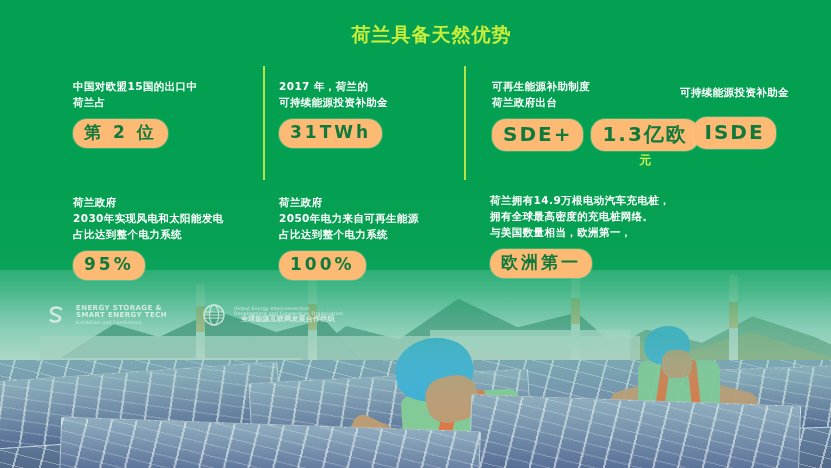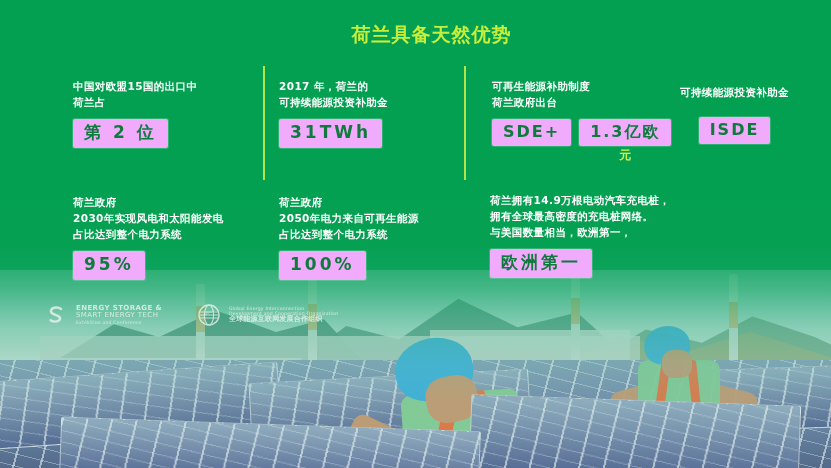--- a/index.html
+++ b/index.html
@@ -142,33 +142,33 @@
   .divider.d2 { left: 448px; }
 
   .cell { position: absolute; }
   .cell .lines {
     font-size: 10.5px; line-height: 16px; color: #ffffff;
     font-weight: 700; letter-spacing: .4px; white-space: nowrap;
   }
   .badges { margin-top: 9px; display: flex; align-items: flex-start; gap: 8px; }
   .badgewrap { display: flex; flex-direction: column; align-items: center; }
   .badge {
-    background: #f0abfc;
+    background: #fdba74;
     color: #0f7a3c;
     font-weight: 700;
-    border-radius: 2px;
+    border-radius: 14px;
     padding: 4px 11px 5px;
     font-size: 17px;
     letter-spacing: 3px;
     line-height: 1.15;
     white-space: nowrap;
     box-shadow: 0 0 0 1px rgba(255,255,255,.18);
   }
   .badge.cjk { letter-spacing: 3px; }
-  .badge.small { font-size: 16px; letter-spacing: 2px; }
+  .badge.small { font-size: 20px; letter-spacing: 2px; }
   .sub-unit {
     margin-top: 1px; font-size: 12px; color: #cdf24f; font-weight: 700;
   }
 
   
   #c1 { left: 57px;  top: 78px; }
   #c2 { left: 263px; top: 78px; }
   #c3 { left: 476px; top: 78px; }
   #c4 { left: 664px; top: 84px; }
   #c5 { left: 57px;  top: 194px; }
@@ -182,23 +182,23 @@
     position: absolute; left: 27px; bottom: 14px;
     display: flex; align-items: center; gap: 34px;
     opacity: .78;
   }
   .logo { display: flex; align-items: center; gap: 7px; color: #f2f6f4; }
   .logo .mark {
     width: 26px; height: 26px; display: flex; align-items: center; justify-content: center;
   }
   .logo .txt { line-height: 1.12; }
   .logo .l1 { font-size: 7px; font-weight: 700; letter-spacing: .4px; }
-  .logo .l2 { font-size: 7px; font-weight: 400; letter-spacing: .4px; }
+  .logo .l2 { font-size: 7px; font-weight: 700; letter-spacing: .4px; }
   .logo .l3 { font-size: 4.6px; letter-spacing: .2px; opacity: .9; }
-  .logo .l4 { font-size: 7px; font-weight: 700; letter-spacing: .2px; }
+  .logo .l4 { font-size: 7px; font-weight: 700; letter-spacing: .2px; margin-left: 7px; }
   .logo .tiny { font-size: 4.6px; letter-spacing: .2px; }
 </style>
 </head>
 <body>
 
 <div id="slide">
 
   <div id="photo">
     <div class="sky"></div>
     <div class="mtn m1"></div>

